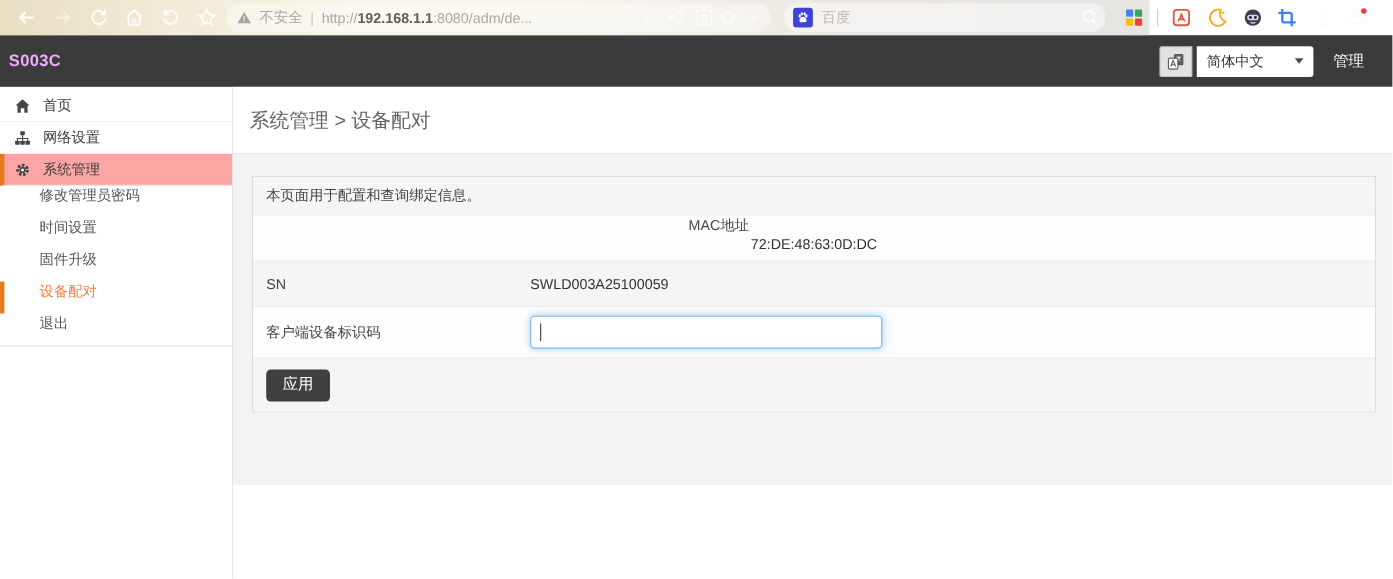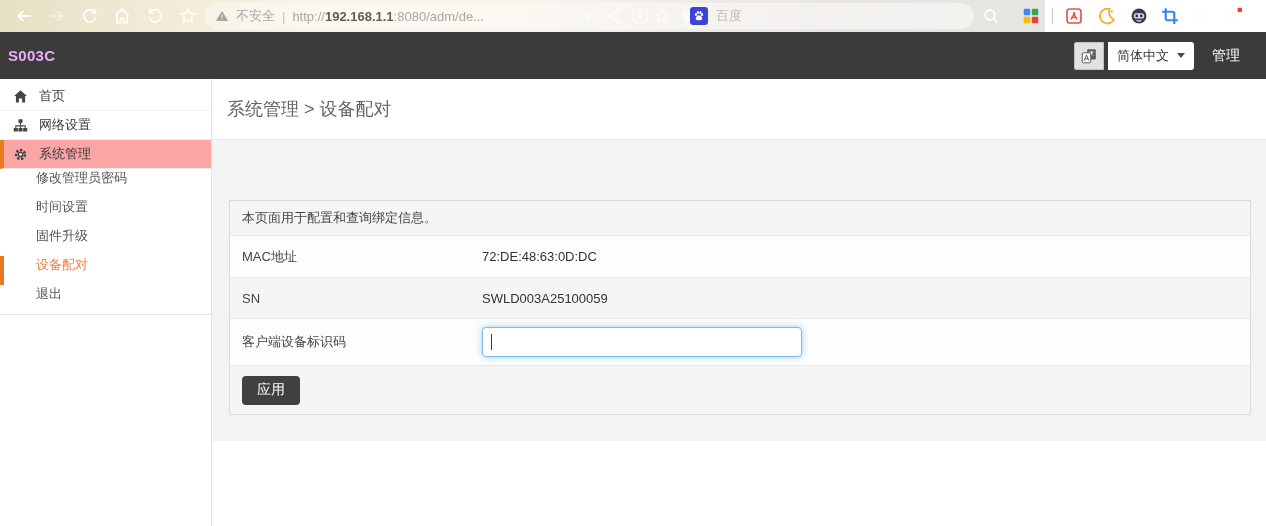--- a/index.html
+++ b/index.html
@@ -9,61 +9,61 @@
   
   .toolbar { position:relative; width:1045px; height:32px;
     background:linear-gradient(90deg,#e7dfc3 0%,#efe9d4 12%,#f8f5e9 32%,#f7f4ec 50%,#ece9e4 72%,#e8e6e2 88%,#e7e5e1 100%); }
   .tb-ic { position:absolute; top:4px; width:24px; height:24px; display:flex; align-items:center; justify-content:center; }
   .tb-ic svg { width:18px; height:18px; }
   .addr-pill { position:absolute; left:205px; top:3px; width:496px; height:26px; border-radius:13px;
     background:rgba(255,255,255,.38); display:flex; align-items:center; padding:0 10px; }
   .addr-txt { font-size:13px; color:#aaa89f; white-space:nowrap; }
   .addr-host { color:#5f5e58; font-weight:bold; }
   .addr-div { color:#c6c3ba; margin:0 7px; }
-  .search-pill { position:absolute; left:682px; top:3px; width:292px; height:26px; border-radius:13px;
+  .search-pill { position:absolute; left:713px; top:3px; width:292px; height:26px; border-radius:13px;
     background:rgba(255,255,255,.45); display:flex; align-items:center; padding:0 8px; }
   .baidu-sq { width:18px; height:18px; border-radius:3px; background:#3b43d8; display:flex; align-items:center; justify-content:center; }
   .baidu-sq svg { width:12px; height:12px; }
   .search-txt { font-size:13px; color:#bdbab2; margin-left:8px; flex:1; }
   .tb-sep { position:absolute; left:1052px; top:8px; width:1px; height:16px; background:#ccc9c2; }
 
   
   .app-header { width:1266px; height:47px; background:#3b3b3b; display:flex; align-items:center; }
   .app-title { color:#f0abfc; font-size:15px; font-weight:600; margin-left:8px; letter-spacing:.3px; }
   .hdr-right { margin-left:auto; display:flex; align-items:center; margin-right:26px; }
   .lang-ic-btn { width:30px; height:28px; background:#e2e2e2; border:1px solid #c2c2c2; border-radius:2px 0 0 2px;
     display:flex; align-items:center; justify-content:center; }
-  .lang-select { width:86px; height:28px; background:#fff; border-radius:0 3px 3px 0; margin-left:4px;
+  .lang-select { width:106px; height:28px; background:#fff; border-radius:0 3px 3px 0; margin-left:4px;
     display:flex; align-items:center; font-size:13px; color:#333; padding:0 9px; }
   .lang-caret { margin-left:auto; width:0; height:0; border-left:4px solid transparent; border-right:4px solid transparent; border-top:5px solid #4a4a4a; }
   .admin-link { color:#fff; font-size:14px; margin-left:18px; }
 
   
   .app-body { display:flex; width:1266px; height:447px; }
   .sidebar { width:212px; background:#fff; border-right:1px solid #e2e2e2; padding-top:3px; }
   .nav-wrap { border-bottom:1px solid #e3e3e3; }
   .side-item { height:29px; display:flex; align-items:center; padding-left:13px; font-size:13px; color:#3c3c3c;
     border-bottom:1px solid #f3f3f3; cursor:pointer; }
   .side-item .ic { width:15px; height:15px; margin-right:11px; display:flex; align-items:center; justify-content:center; }
   .side-item.parent-active { background:#fca5a5; border-left:4px solid #e9791d; padding-left:9px; border-bottom:1px solid #e9e9e9; }
   .sub-item { height:29px; display:flex; align-items:flex-start; padding-left:36px; font-size:13px; color:#555; cursor:pointer; }
   .sub-item.active { color:#ee8147; border-left:4px solid #e9791d; padding-left:32px; }
 
   .main-col { flex:1; display:flex; flex-direction:column; background:#fff; }
   .crumb-zone { height:60px; background:#fff; display:flex; align-items:center; padding-left:15px; }
   .crumb { font-size:18px; color:#636363; }
   .grey-zone { height:302px; background:#f3f3f3; border-top:1px solid #ececec; padding:20px 15px 0 17px; }
 
-  .panel { background:#fff; border:1px solid #dcdcdc;margin-top:40px; }
+  .panel { background:#fff; border:1px solid #dcdcdc; }
   .prow { display:flex; align-items:center; border-bottom:1px solid #e9e9e9; }
   .prow:last-child { border-bottom:none; }
   .r-grey { background:#f5f5f5; }
   .r-white { background:#fdfdfd; }
   .r-desc { height:35px; }
-  .r-mac { height:42px; }
+  .r-mac { height:42px;flex-direction:column; }
   .r-sn { height:41px; }
   .r-input { height:47px; }
   .r-btn { height:48px; }
   .p-label { width:252px; padding-left:12px; font-size:13px; color:#454545; }
   .p-value { font-size:13px; color:#333; }
   .p-note { padding-left:12px; font-size:13px; color:#454545; }
 
   .input-wrap { position:relative; }
   .client-input { width:320px; height:30px; border:1px solid #7cb9ec; border-radius:4px; outline:none;
     box-shadow:0 0 7px rgba(102,175,233,.6); padding:0 8px; font-size:13px; color:#333; background:#fff; }

